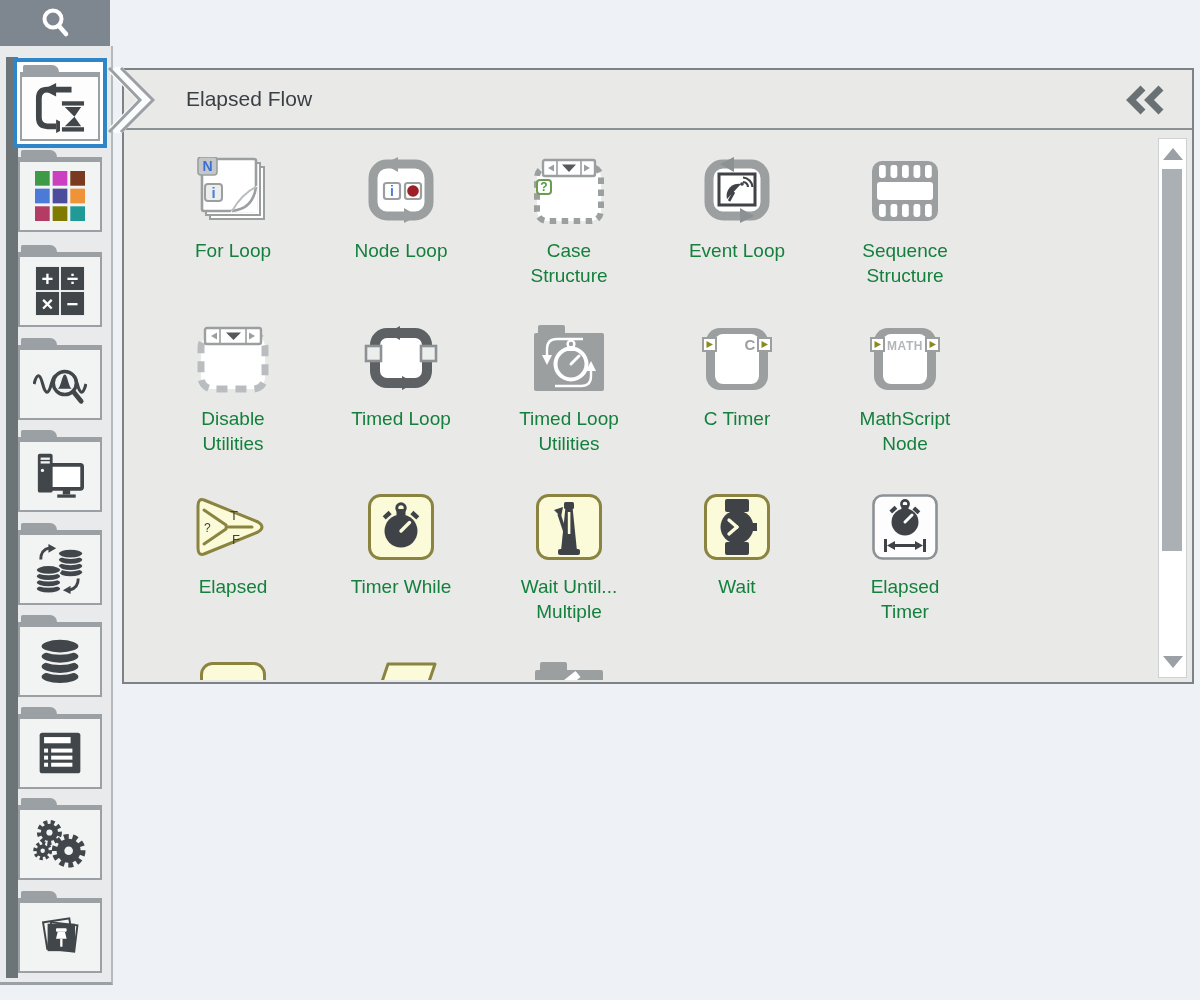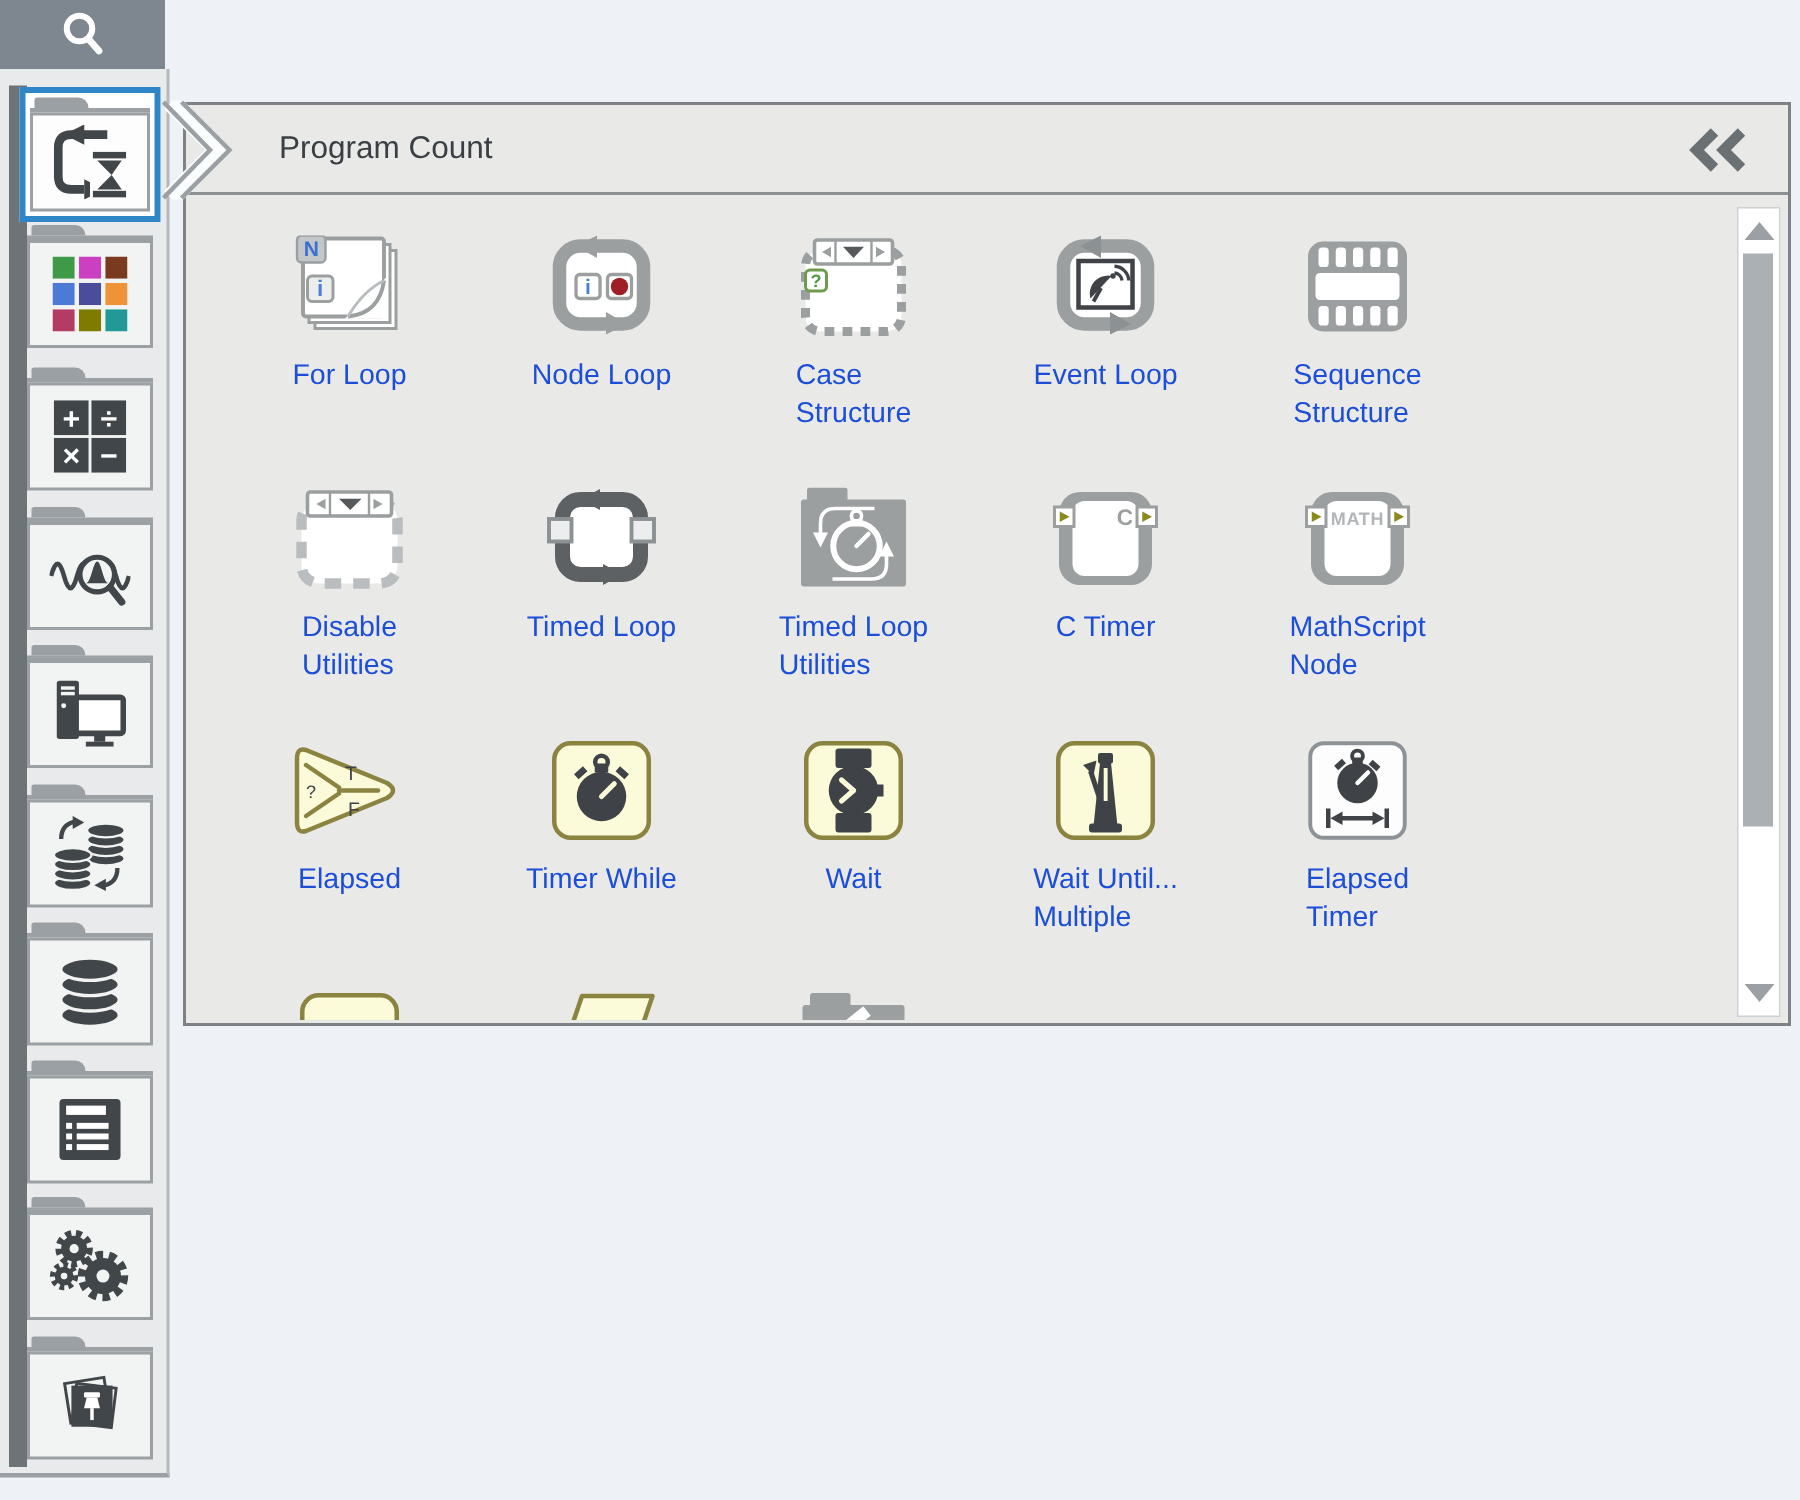--- a/index.html
+++ b/index.html
@@ -29,22 +29,22 @@
     display:flex; align-items:center; padding-left:62px; }
   .panel-title { font-size:21px; color:#3a3f44; }
   .connector { position:absolute; left:-16px; top:-3px; pointer-events:none; }
   .collapse-btn { position:absolute; right:24px; top:15px; width:44px; height:30px; cursor:pointer;
     display:flex; align-items:center; justify-content:center; }
 
   .panel-content { position:relative; height:550px; overflow:hidden; }
   .grid { display:grid; grid-template-columns:repeat(5, 168px); padding:20px 0 0 25px; }
   .cell { height:168px; display:flex; flex-direction:column; align-items:center; cursor:pointer; }
   .icon-wrap { height:82px; display:flex; align-items:center; justify-content:center; }
-  .cell-label { margin-top:6px; font-size:19px; line-height:25px; color:#1d4ed8;
-    text-align:left; white-space:pre-line; }
+  .cell-label { margin-top:6px; font-size:19px; line-height:25px; color:#15803d;
+    text-align:center; white-space:pre-line; }
 
   .scrollbar { position:absolute; right:5px; top:8px; width:29px; height:540px;
     background:#fff; border:1px solid #cdd1d4; }
   .scroll-up, .scroll-down { position:absolute; left:0; width:27px; height:22px;
     display:flex; align-items:center; justify-content:center; cursor:pointer; }
   .scroll-up { top:4px; }
   .scroll-down { bottom:4px; }
   .scroll-thumb { position:absolute; left:3px; top:30px; width:20px; height:382px;
     background:#abb0b4; cursor:pointer; }
   .ic { display:inline-flex; line-height:0; }
@@ -247,21 +247,21 @@
 
 <div class="panel">
   <div class="panel-header">
     <span class="ic connector">
         <svg width="62" height="66" viewBox="0 0 62 66">
     <polyline points="6,1 38,33 6,65" fill="none" stroke="#fbfcfd" stroke-width="13"></polyline>
     <polyline points="1,1 32,33 1,65" fill="none" stroke="#9aa0a3" stroke-width="3"></polyline>
     <polyline points="13,1 45,33 13,65" fill="none" stroke="#9aa0a3" stroke-width="3"></polyline>
         </svg>
       </span>
-    <span class="panel-title">Program Count</span>
+    <span class="panel-title">Elapsed Flow</span>
     <div class="collapse-btn">
       <span class="ic">
           <svg width="42" height="30" viewBox="0 0 42 30">
     <polyline points="18,3 6,15 18,27" fill="none" stroke="#6a7175" stroke-width="7"></polyline>
     <polyline points="36,3 24,15 36,27" fill="none" stroke="#6a7175" stroke-width="7"></polyline>
           </svg>
         </span>
     </div>
   </div>
   <div class="panel-content">
@@ -478,47 +478,47 @@
               </svg>
             </span>
           </div>
           <div class="cell-label">Timer While</div>
         </div>
         <div class="cell">
           <div class="icon-wrap">
             <span class="ic">
               <svg width="66" height="66" viewBox="0 0 66 66">
     <rect x="1.5" y="1.5" width="63" height="63" rx="11" fill="#fbfbd9" stroke="#8a8440" stroke-width="3"></rect>
+    <polygon points="25,57 41,57 36.5,13 29.5,13" fill="#3f4347"></polygon>
+    <rect x="28" y="8" width="10" height="7" rx="1.5" fill="#3f4347"></rect>
+    <rect x="31.8" y="18" width="2.6" height="22" fill="#fbfbd9"></rect>
+    <line x1="34" y1="53" x2="23" y2="20" stroke="#3f4347" stroke-width="3.4"></line>
+    <polygon points="18,16 27,13 25,23" fill="#3f4347"></polygon>
+    <rect x="22" y="55" width="22" height="6" rx="2" fill="#3f4347"></rect>
+              </svg>
+            </span>
+          </div>
+          <div class="cell-label">Wait Until...
+Multiple</div>
+        </div>
+        <div class="cell">
+          <div class="icon-wrap">
+            <span class="ic">
+              <svg width="66" height="66" viewBox="0 0 66 66">
+    <rect x="1.5" y="1.5" width="63" height="63" rx="11" fill="#fbfbd9" stroke="#8a8440" stroke-width="3"></rect>
     <rect x="21" y="5" width="24" height="13" rx="2" fill="#3f4347"></rect>
     <rect x="21" y="48" width="24" height="13" rx="2" fill="#3f4347"></rect>
     <rect x="48" y="29" width="5" height="8" fill="#3f4347"></rect>
     <circle cx="33" cy="33" r="16.5" fill="#3f4347"></circle>
     <line x1="33" y1="33" x2="25" y2="26" stroke="#fbfbd9" stroke-width="3.4" stroke-linecap="round"></line>
     <line x1="33" y1="33" x2="25" y2="40" stroke="#fbfbd9" stroke-width="3.4" stroke-linecap="round"></line>
               </svg>
             </span>
           </div>
           <div class="cell-label">Wait</div>
-        </div>
-        <div class="cell">
-          <div class="icon-wrap">
-            <span class="ic">
-              <svg width="66" height="66" viewBox="0 0 66 66">
-    <rect x="1.5" y="1.5" width="63" height="63" rx="11" fill="#fbfbd9" stroke="#8a8440" stroke-width="3"></rect>
-    <polygon points="25,57 41,57 36.5,13 29.5,13" fill="#3f4347"></polygon>
-    <rect x="28" y="8" width="10" height="7" rx="1.5" fill="#3f4347"></rect>
-    <rect x="31.8" y="18" width="2.6" height="22" fill="#fbfbd9"></rect>
-    <line x1="34" y1="53" x2="23" y2="20" stroke="#3f4347" stroke-width="3.4"></line>
-    <polygon points="18,16 27,13 25,23" fill="#3f4347"></polygon>
-    <rect x="22" y="55" width="22" height="6" rx="2" fill="#3f4347"></rect>
-              </svg>
-            </span>
-          </div>
-          <div class="cell-label">Wait Until...
-Multiple</div>
         </div>
         <div class="cell">
           <div class="icon-wrap">
             <span class="ic">
               <svg width="66" height="66" viewBox="0 0 66 66">
     <rect x="1.5" y="1.5" width="63" height="63" rx="9" fill="#fdfdfd" stroke="#8d9296" stroke-width="2.6"></rect>
     <circle cx="33" cy="10" r="3.6" fill="none" stroke="#3f4347" stroke-width="2.6"></circle>
     <rect x="29.5" y="11" width="7" height="5" fill="#3f4347"></rect>
     <rect x="18" y="14" width="7" height="4" transform="rotate(-42 21 16)" fill="#3f4347"></rect>
     <rect x="41" y="14" width="7" height="4" transform="rotate(42 44 16)" fill="#3f4347"></rect>

